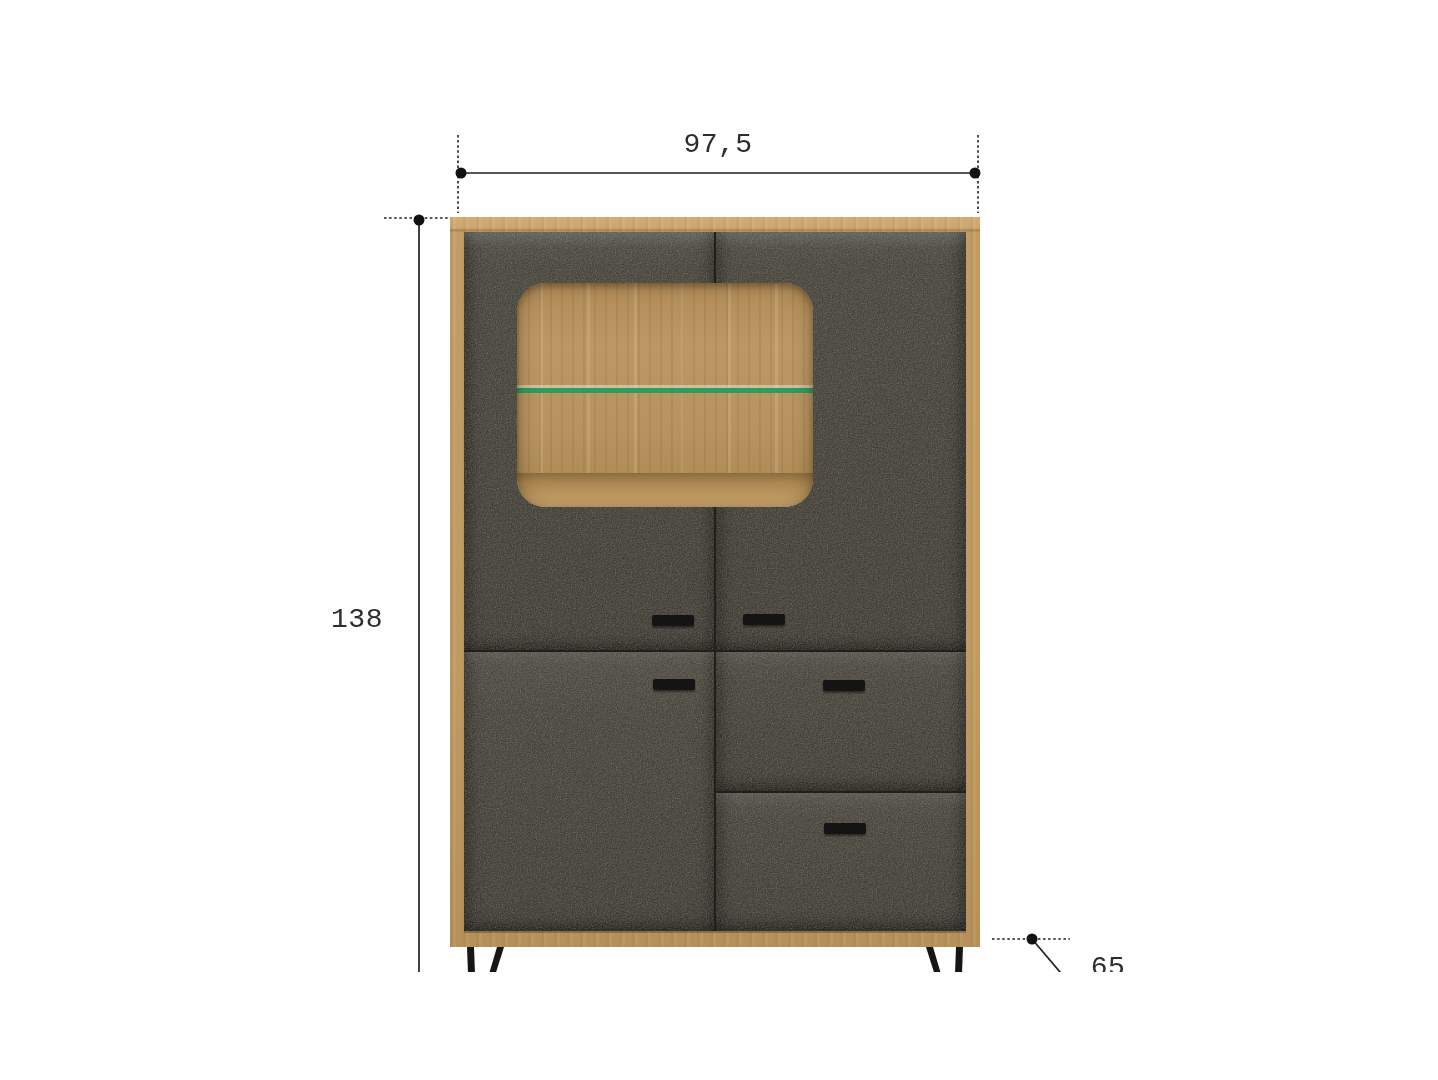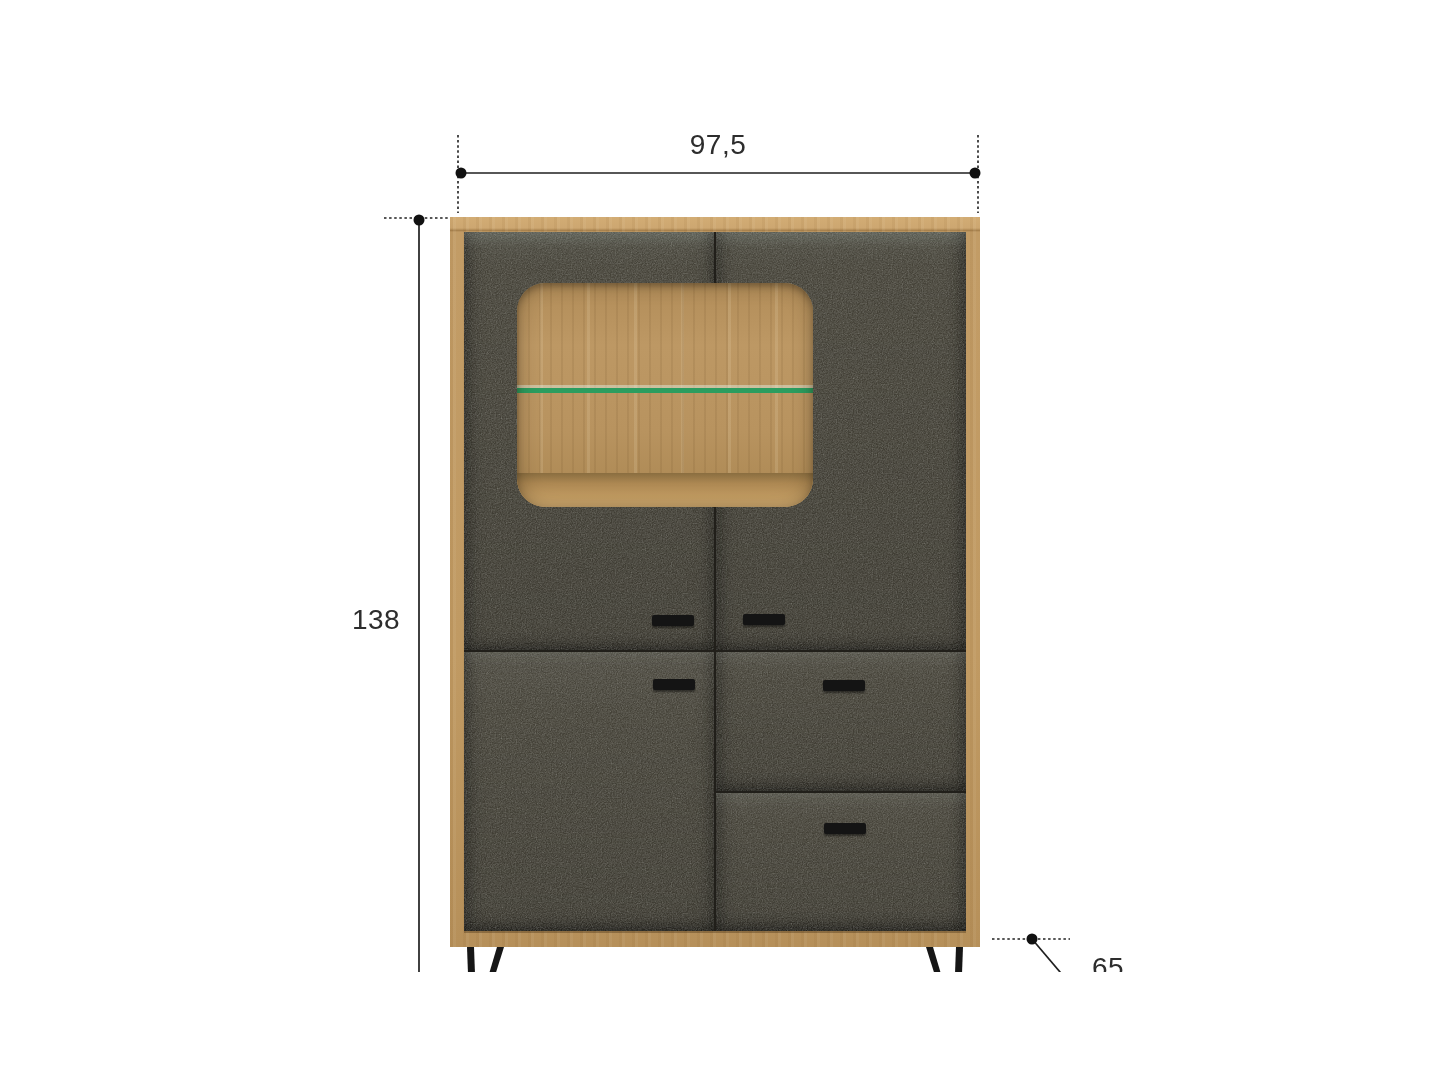--- a/index.html
+++ b/index.html
@@ -1,18 +1,18 @@
 <!DOCTYPE html>
 <html><head>
 <meta charset="utf-8">
 <style>
   html,body{margin:0;padding:0;background:#ffffff;}
   .stage{
     position:relative;width:1438px;height:972px;background:#ffffff;overflow:hidden;
-    font-family:Liberation Sans, sans-serif;
+    font-family:Liberation Mono, monospace;
   }
   
   .dim-label{
     position:absolute;transform:translate(-50%,0);
     font-size:28px;font-weight:400;color:#2d2d2d;letter-spacing:.5px;white-space:nowrap;
   }
   
   .cabinet{
     position:absolute;left:450px;top:217px;width:530px;height:730px;z-index:2;
     background:
@@ -104,21 +104,21 @@
       <polygon points="466,992 488,996 490,1003 466,1002"></polygon>
     </g>
     <g fill="#161616">
       <polygon points="956,947 963,947 961,1001 954,1001"></polygon>
       <polygon points="926,947 933,947 949,1001 943,1001"></polygon>
       <polygon points="940,996 964,992 964,1002 940,1003"></polygon>
     </g>
   </svg>
 
   <div class="dim-label" style="left:718px;top:129px;">97,5</div>
-  <div class="dim-label" style="left:376px;top:604px;">138</div>
+  <div class="dim-label" style="left:357px;top:604px;">138</div>
   <div class="dim-label" style="left:1108px;top:952px;">65</div>
 
   <div class="cabinet">
     <div class="fabric-area">
 
       <div class="panel top-sheen" style="left:0;top:0;width:252px;height:419px;"></div>
       <div class="panel top-sheen" style="left:252px;top:0;width:250px;height:419px;"></div>
       <div class="panel" style="left:0;top:419px;width:252px;height:280px;"></div>
       <div class="panel" style="left:252px;top:419px;width:250px;height:141px;"></div>
       <div class="panel" style="left:252px;top:560px;width:250px;height:139px;"></div>

